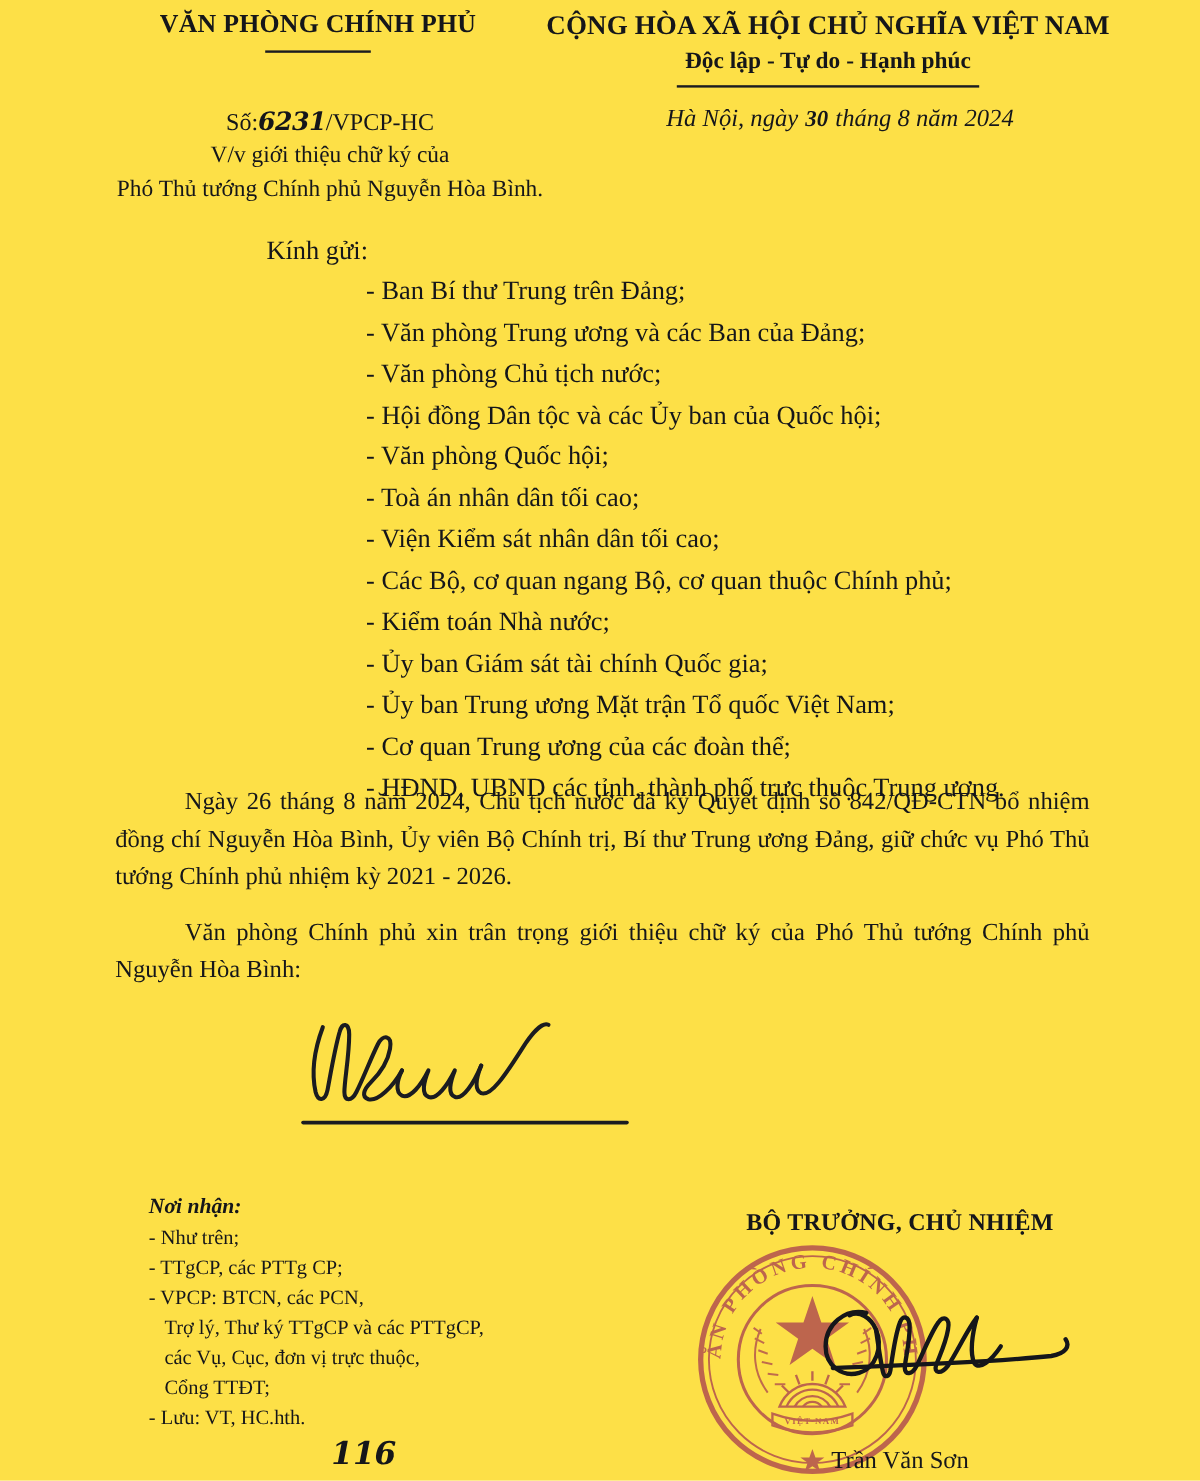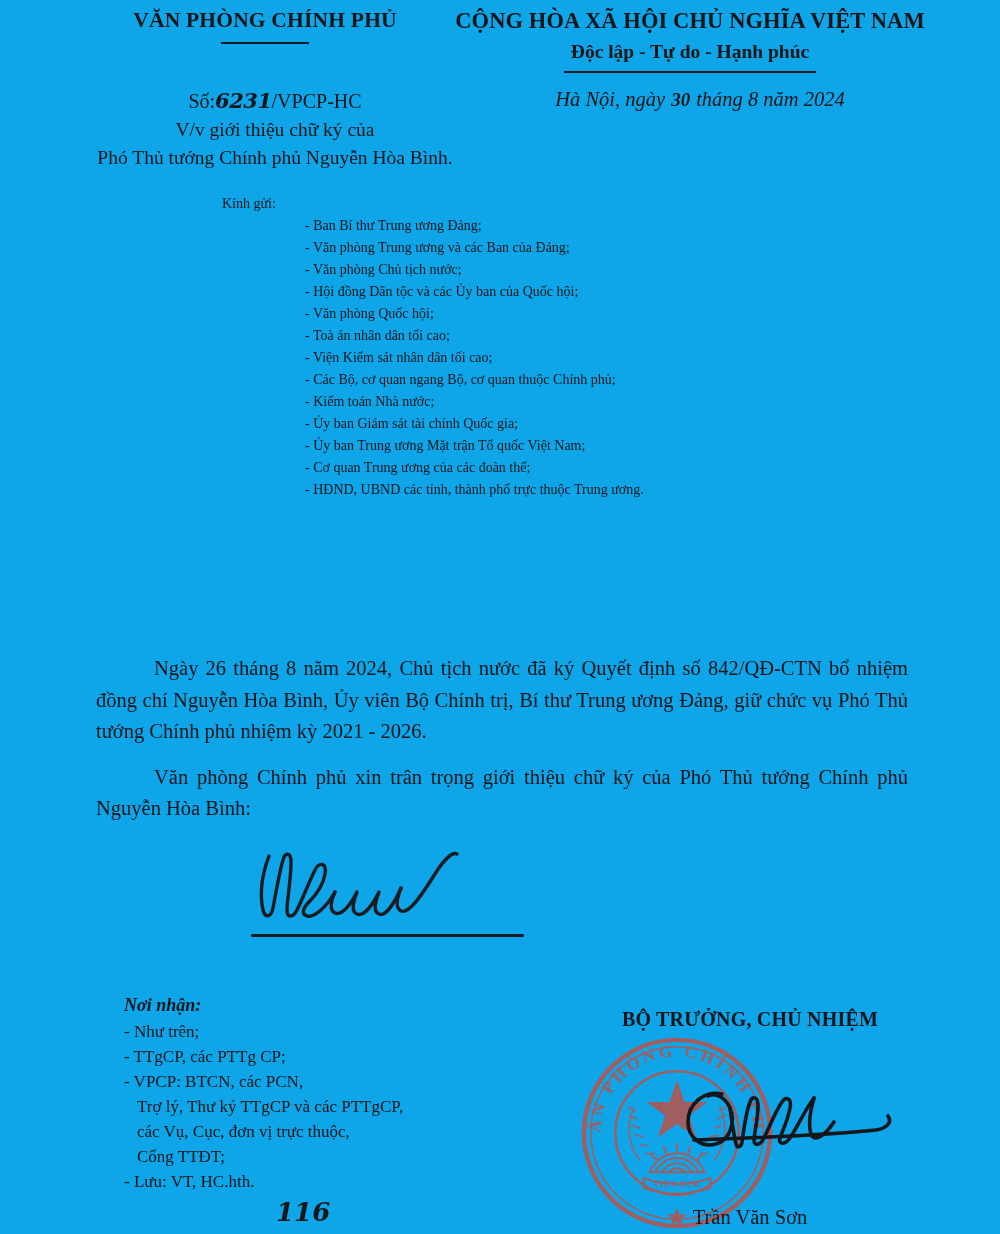--- a/index.html
+++ b/index.html
@@ -8,21 +8,21 @@
     background: #ffffff;
   }
   body {
     font-family: "Liberation Serif", "DejaVu Serif", serif;
     color: #15161a;
   }
   #page {
     position: relative;
     width: 1000px;
     height: 1234px;
-    background: #0ea5e9;
+    background: #fde047;
     overflow: hidden;
   }
 
   
   .hdr-left {
     position: absolute;
     left: 100px; top: 8px;
     width: 330px;
     text-align: center;
   }
@@ -94,21 +94,21 @@
   .date-num {
     font-weight: bold;
     font-size: 19px;
     padding: 0 6px;
   }
 
   
   .to-block {
     position: absolute;
     left: 222px; top: 196px;
-    font-size: 14px;
+    font-size: 22px;
   }
   .to-label { margin-bottom: 3px; }
   .to-list {
     list-style: none;
     margin: 0;
     padding: 0 0 0 83px;
   }
   .to-list li {
     line-height: 1.57;
     white-space: nowrap;
@@ -231,21 +231,21 @@
     <div>Phó Thủ tướng Chính phủ Nguyễn Hòa Bình.</div>
   </div>
 
   <div class="place-date">
     <span>Hà Nội, ngày</span><span class="date-num">30</span><span>tháng 8 năm 2024</span>
   </div>
 
   <div class="to-block">
     <div class="to-label">Kính gửi:</div>
     <ul class="to-list">
-      <li>- Ban Bí thư Trung ương Đảng;</li>
+      <li>- Ban Bí thư Trung trên Đảng;</li>
       <li>- Văn phòng Trung ương và các Ban của Đảng;</li>
       <li>- Văn phòng Chủ tịch nước;</li>
       <li>- Hội đồng Dân tộc và các Ủy ban của Quốc hội;</li>
       <li>- Văn phòng Quốc hội;</li>
       <li>- Toà án nhân dân tối cao;</li>
       <li>- Viện Kiểm sát nhân dân tối cao;</li>
       <li>- Các Bộ, cơ quan ngang Bộ, cơ quan thuộc Chính phủ;</li>
       <li>- Kiểm toán Nhà nước;</li>
       <li>- Ủy ban Giám sát tài chính Quốc gia;</li>
       <li>- Ủy ban Trung ương Mặt trận Tổ quốc Việt Nam;</li>

